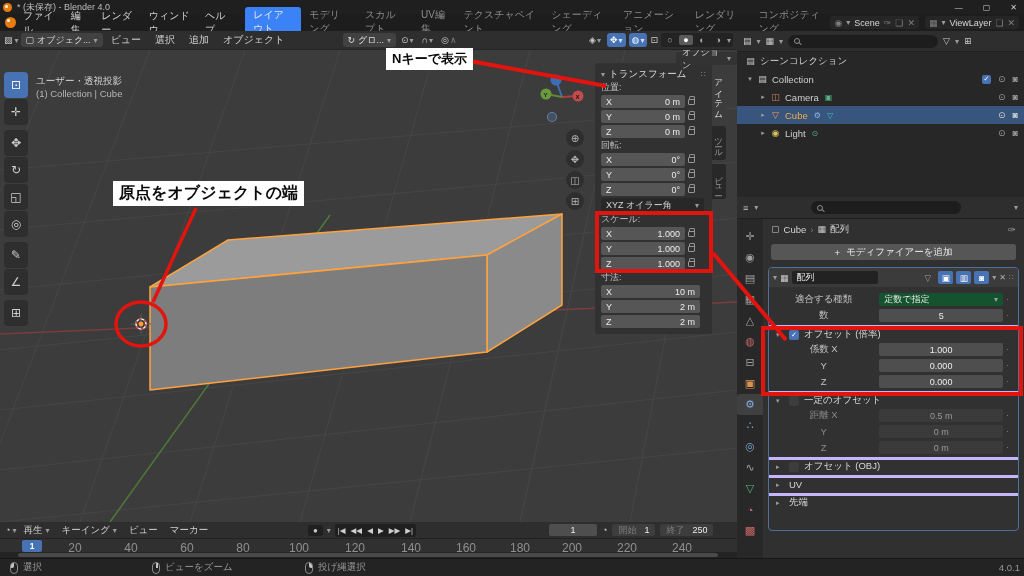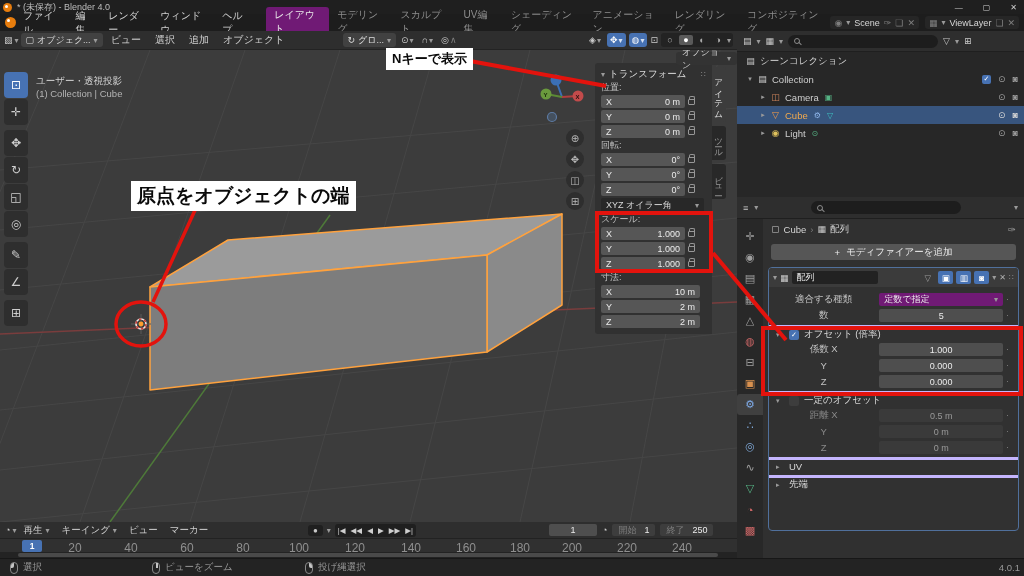--- a/index.html
+++ b/index.html
@@ -10,21 +10,21 @@
 #titlebar{position:absolute;left:0;top:0;width:1024px;height:14px;background:#1f1f1f;display:flex;align-items:center;gap:5px;padding:0 3px;font-size:9px;color:#bdbdbd}
 .blogo{width:9px;height:9px;border-radius:50%;background:#e87d0d;position:relative;flex:0 0 auto}
 .blogo:after{content:"";position:absolute;left:2px;top:2px;width:3px;height:3px;border-radius:50%;background:#fff}
 #win-controls{margin-left:auto;display:flex;gap:20px;color:#cfcfcf;font-size:8px;padding-right:4px}
 
 
 #topbar{position:absolute;left:0;top:14px;width:1024px;height:17px;background:#1d1d1d;display:flex;align-items:center;padding:0 5px}
 .menu{padding:0 7px;color:#d2d2d2;font-size:10px}
 .tabs{display:flex;margin-left:8px}
 .tab{padding:1px 8px 2px;color:#8d8d8d;font-size:10px;border-radius:3px}
-.tab.active{background:#701a75;color:#e8e8e8}
+.tab.active{background:#3b82f6;color:#e8e8e8}
 .tb-right{margin-left:auto;display:flex;align-items:center;gap:6px}
 .idfield{display:flex;align-items:center;background:#262626;border-radius:3px;height:13px;padding:0 4px;gap:4px;font-size:9px;color:#d6d6d6}
 .dim{color:#7f7f7f}.dd{color:#9a9a9a;font-size:8px}
 
 
 #vp-header{position:absolute;left:0;top:31px;width:737px;height:19px;background:#2e2e2e;border-bottom:1px solid #232323;display:flex;align-items:center;gap:2px;padding:0 4px;z-index:6}
 .hbtn{display:flex;align-items:center;gap:3px;background:#414141;border-radius:3px;height:14px;padding:0 5px;font-size:9px;color:#ddd}
 .hicon{font-size:9px;color:#c9c9c9}
 .hmenu{padding:0 6px;font-size:10px;color:#d2d2d2}
 .icbtn{display:flex;align-items:center;gap:1px;height:14px;padding:0 3px;border-radius:3px;font-size:9px;color:#c9c9c9}
@@ -86,21 +86,21 @@
 #breadcrumb{height:20px;display:flex;align-items:center;gap:4px;padding:0 8px;font-size:9.5px;color:#d4d4d4}
 #add-mod{position:absolute;left:8px;top:25px;width:245px;height:16px;background:#565656;border-radius:3px;display:flex;align-items:center;justify-content:center;gap:6px;font-size:9.5px;color:#ededed}
 #mod-panel{position:absolute;left:5px;top:48px;width:251px;height:264px;border:1px solid #50709c;border-radius:4px;background:#313131;overflow:hidden}
 #mod-head{height:19px;background:#3b3b3b;display:flex;align-items:center;gap:3px;padding:0 4px}
 .namefield{width:86px;height:13px;background:#222;border-radius:2px;color:#e6e6e6;font-size:9px;display:flex;align-items:center;padding:0 5px}
 .mi{width:15px;height:13px;border-radius:2px;display:flex;align-items:center;justify-content:center;font-size:8.5px;color:#9c9c9c}
 .mi.blue{background:#4772b3;color:#fff}
 .prow{display:flex;align-items:center;height:15px;margin:1px 6px}
 .plabel{width:44%;text-align:center;padding-right:7px;color:#c3c3c3;font-size:9.5px;white-space:nowrap}
 .pfield{flex:1;height:13px;background:#4e4e4e;border-radius:2px;display:flex;align-items:center;justify-content:center;font-size:9px;color:#ececec}
-.pfield.drop{background:#701a75;justify-content:space-between;padding:0 5px}
+.pfield.drop{background:#14532d;justify-content:space-between;padding:0 5px}
 .pdot{width:9px;text-align:center;color:#8a8a8a;font-size:8px}
 .sec-head{display:flex;align-items:center;gap:5px;height:16px;padding:0 7px;font-size:9.5px;color:#d9d9d9;border-top:3px solid #c4b5fd;margin-top:2px}
 .sec-head .exp{font-size:7px;color:#9a9a9a;width:8px}
 .grayed .plabel{color:#8a8a8a}
 .grayed .pfield{background:#3a3a3a;color:#9a9a9a}
 
 
 #timeline{position:absolute;left:0;top:522px;width:737px;height:36px;background:#262626}
 #tl-header{height:16px;background:#2e2e2e;display:flex;align-items:center;gap:2px;padding:0 5px}
 .tl-menu{padding:0 5px;font-size:9.5px;color:#d0d0d0;display:flex;gap:3px;align-items:center}
@@ -145,20 +145,21 @@
   <span class="menu">ファイル</span>
   <span class="menu">編集</span>
   <span class="menu">レンダー</span>
   <span class="menu">ウィンドウ</span>
   <span class="menu">ヘルプ</span>
   <div class="tabs">
     <span class="tab active">レイアウト</span>
     <span class="tab">モデリング</span>
     <span class="tab">スカルプト</span>
     <span class="tab">UV編集</span>
+    <span class="tab">テクスチャペイント</span>
     <span class="tab">シェーディング</span>
     <span class="tab">アニメーション</span>
     <span class="tab">レンダリング</span>
     <span class="tab">コンポジティング</span>
   </div>
   <div class="tb-right">
     <div class="idfield">
       <span class="dim">◉</span>
       <span class="dd">▾</span>
       <span>Scene</span>
@@ -624,20 +625,25 @@
       </div>
       <div class="prow grayed">
         <span class="plabel">Y</span>
         <div class="pfield">0 m</div>
         <span class="pdot">·</span>
       </div>
       <div class="prow grayed">
         <span class="plabel">Z</span>
         <div class="pfield">0 m</div>
         <span class="pdot">·</span>
+      </div>
+      <div class="sec-head">
+        <span class="exp">▸</span>
+        <span class="cb off">✓</span>
+        <span>オフセット (OBJ)</span>
       </div>
       <div class="sec-head">
         <span class="exp">▸</span>
         <span>UV</span>
       </div>
       <div class="sec-head">
         <span class="exp">▸</span>
         <span>先端</span>
       </div>
     </div>
@@ -722,13 +728,13 @@
 
 <svg id="ann-svg">
   <line x1="470" y1="61" x2="606" y2="86" stroke="#e3130d" stroke-width="4"></line>
   <line x1="196" y1="208" x2="153" y2="302" stroke="#e3130d" stroke-width="3.5"></line>
   <line x1="713" y1="253" x2="786" y2="340" stroke="#e3130d" stroke-width="4"></line>
   <ellipse cx="141" cy="324" rx="25" ry="22" fill="none" stroke="#e3130d" stroke-width="3.5"></ellipse>
 </svg>
 <div class="ann-box" style="left:595px;top:211px;width:118px;height:62px"></div>
 <div class="ann-box" style="left:761px;top:326px;width:262px;height:70px"></div>
 <div class="ann-label" style="left:386px;top:48px;font-size:13px">Nキーで表示</div>
-<div class="ann-label" style="left:131px;top:181px;font-size:19px">原点をオブジェクトの端</div>
+<div class="ann-label" style="left:113px;top:181px;font-size:16px">原点をオブジェクトの端</div>
 
 </body></html>

